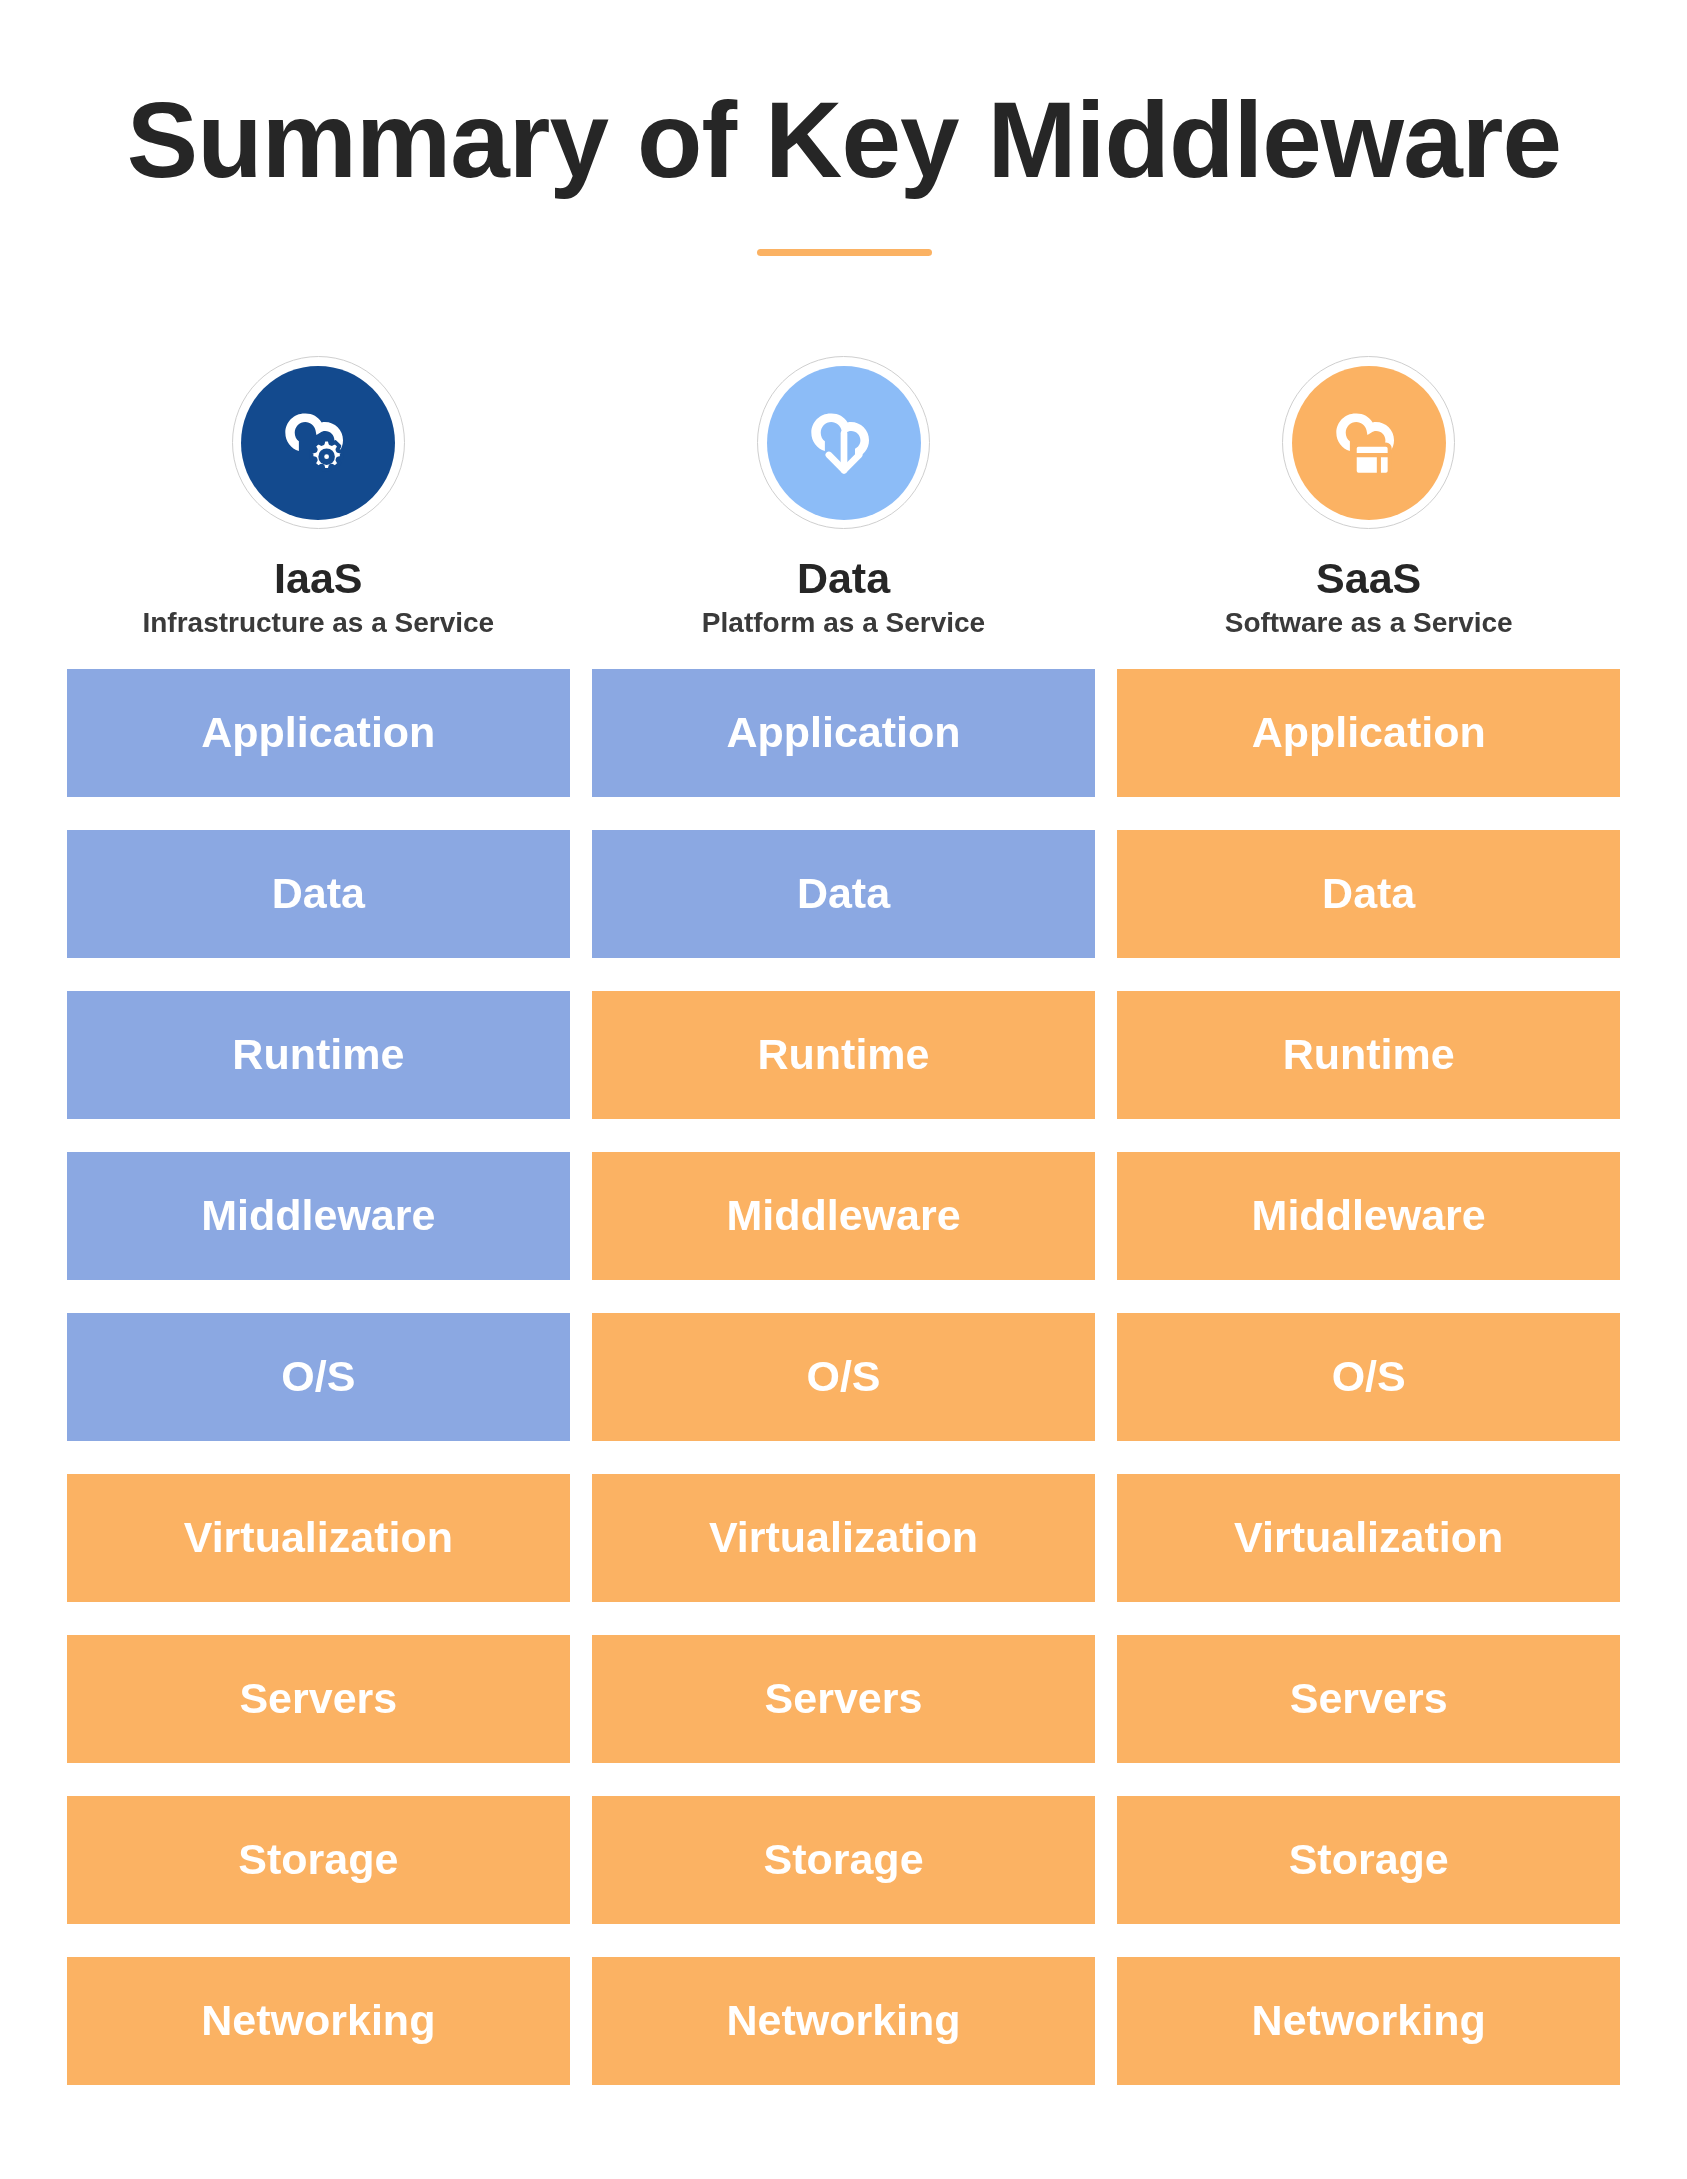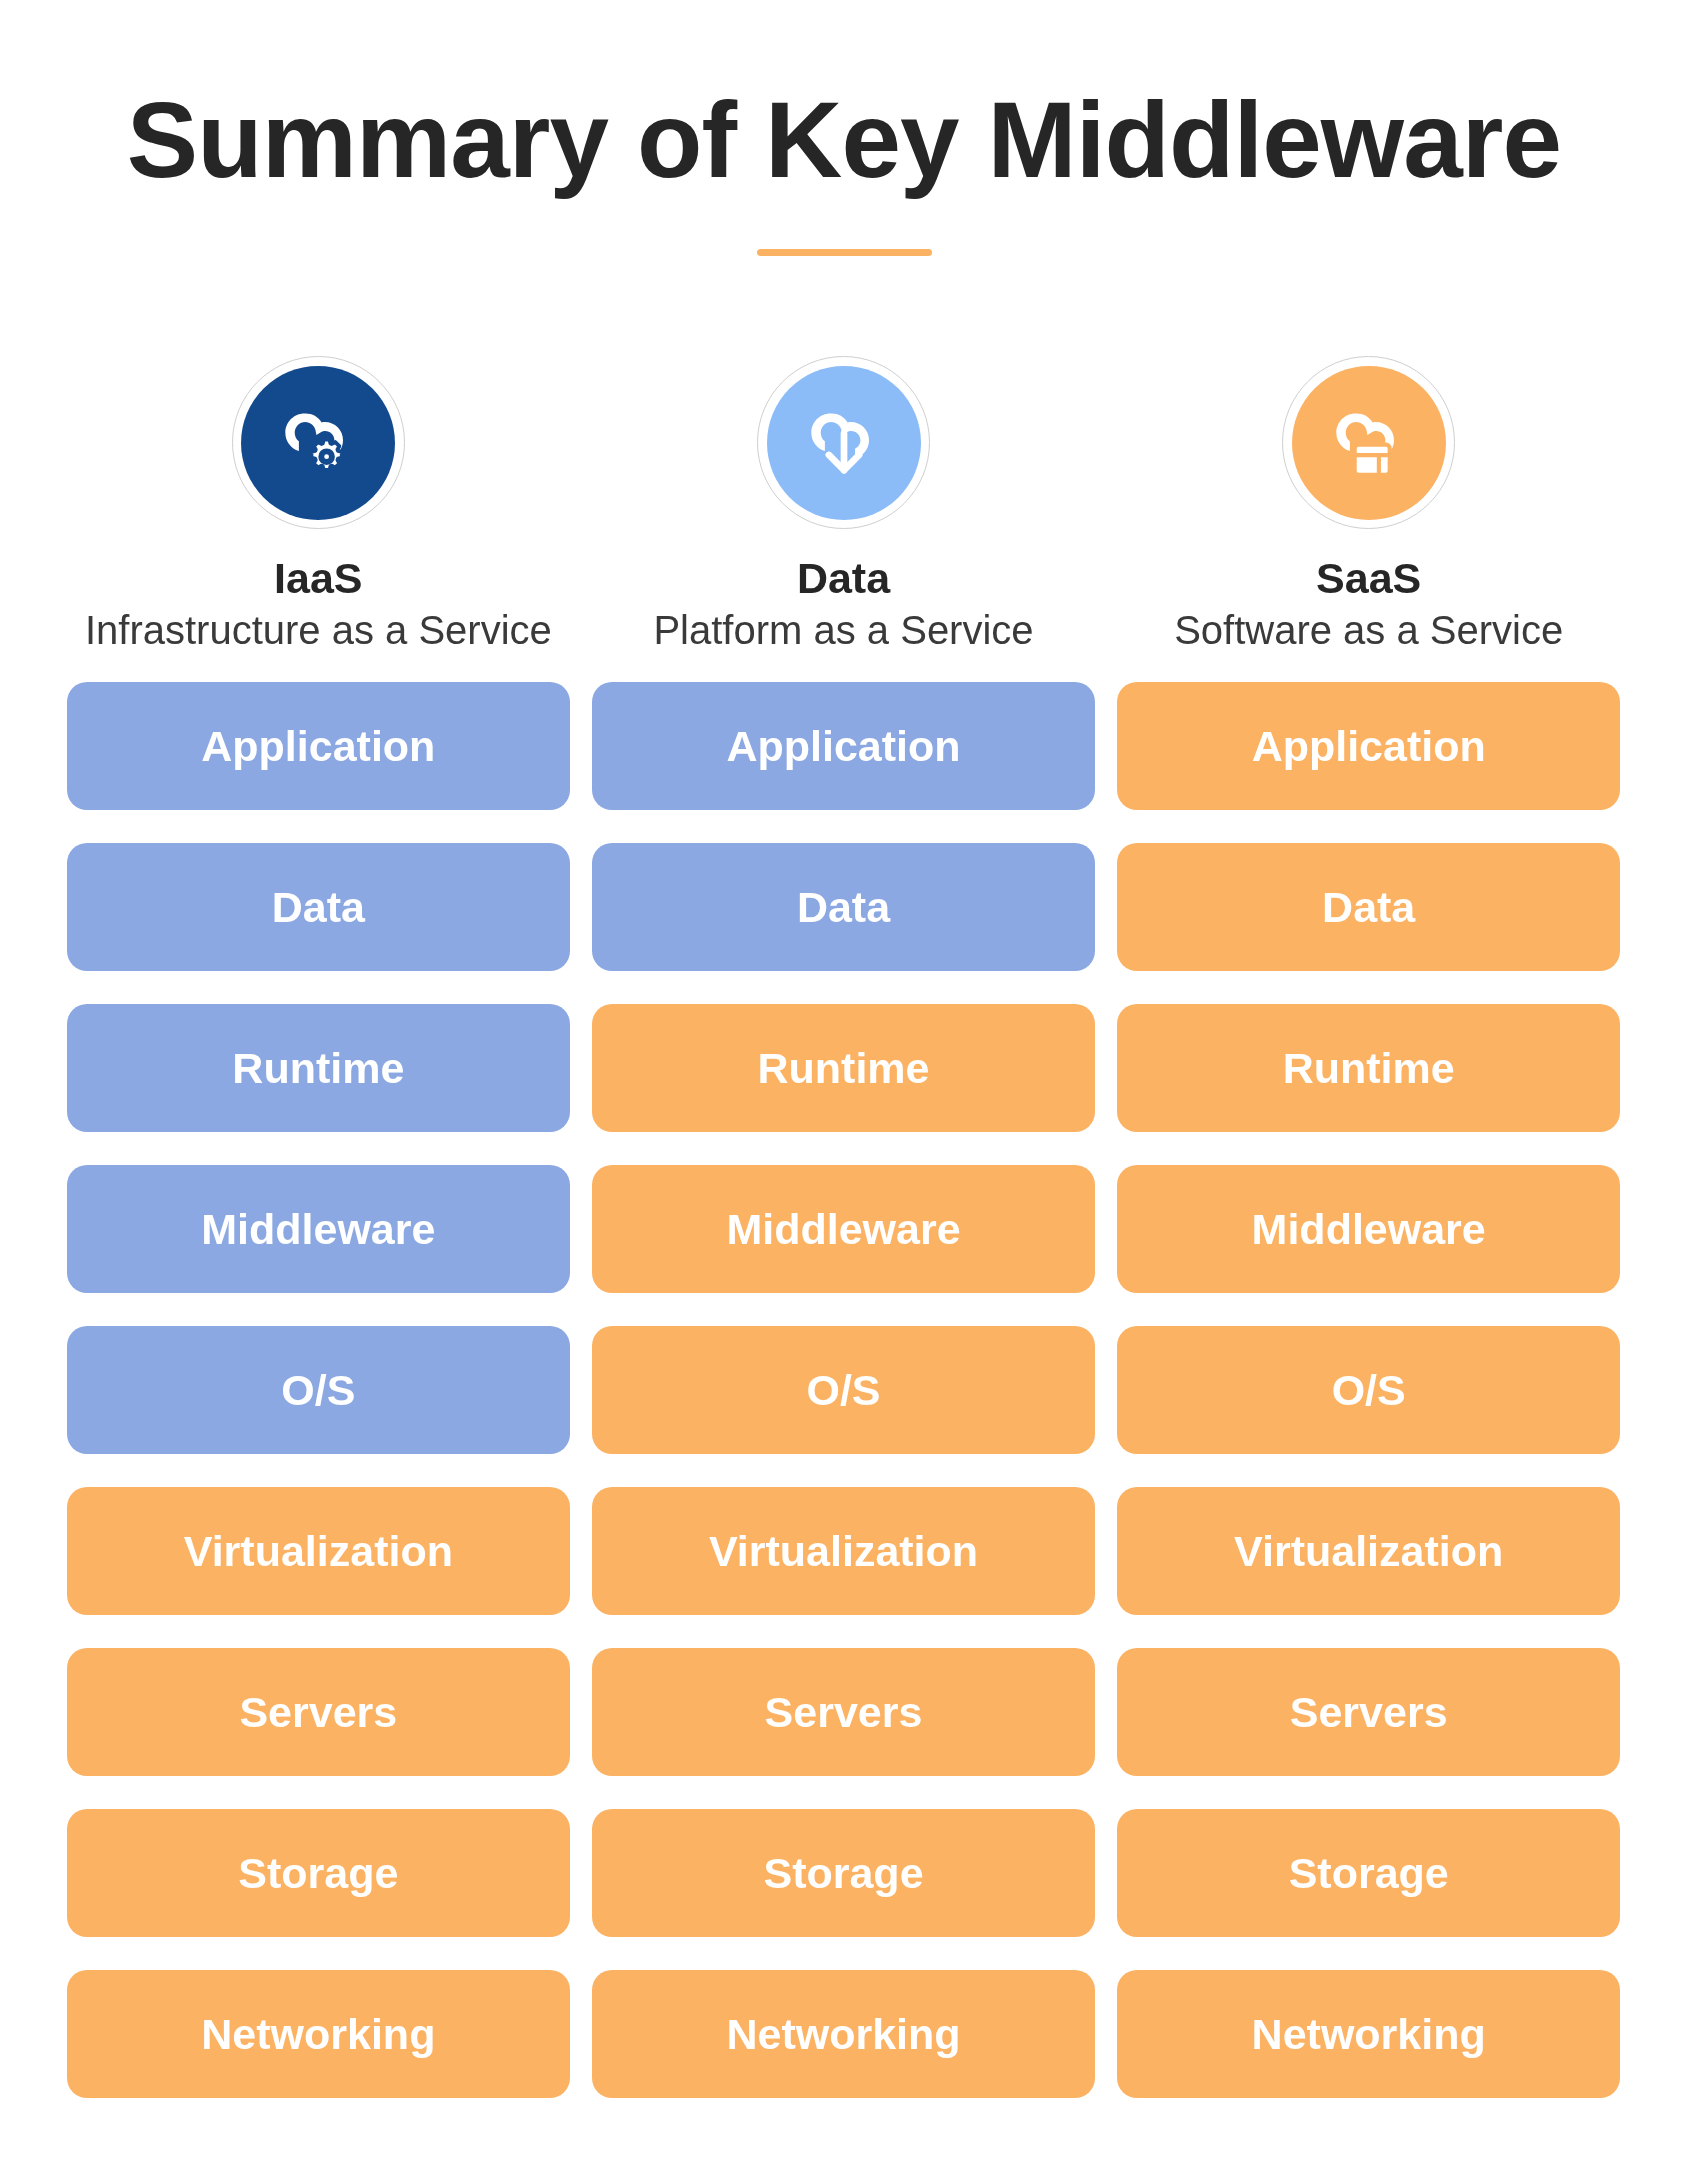--- a/index.html
+++ b/index.html
@@ -92,40 +92,40 @@
     font-size: 43px;
     font-weight: 700;
     color: #262626;
     line-height: 1.1;
     text-align: center;
     white-space: nowrap;
   }
 
   .col-subtitle {
     margin-top: 5.2px;
-    font-size: 40px;
-    font-weight: 400;
+    font-size: 28px;
+    font-weight: 700;
     color: #3a3a3a;
     line-height: 1.15;
     text-align: center;
     white-space: nowrap;
   }
 
   
   .stack {
     margin-top: 29px;
     width: 100%;
     display: flex;
     flex-direction: column;
     gap: 33px;
   }
 
   .layer {
     height: 128px;
-    border-radius: 20px;
+    border-radius: 0;
     display: flex;
     align-items: center;
     justify-content: center;
     color: #ffffff;
     font-size: 43px;
     font-weight: 600;
     line-height: 1;
     white-space: nowrap;
     user-select: none;
   }

